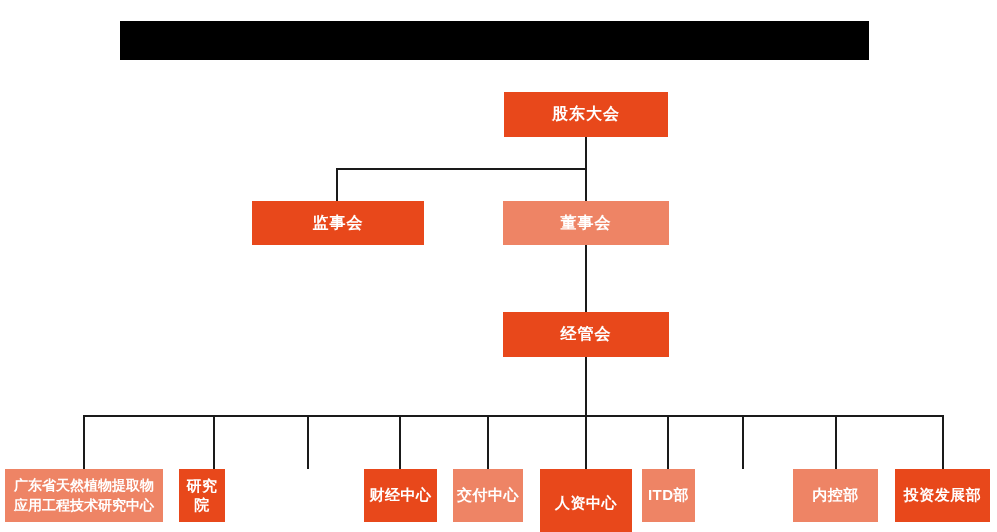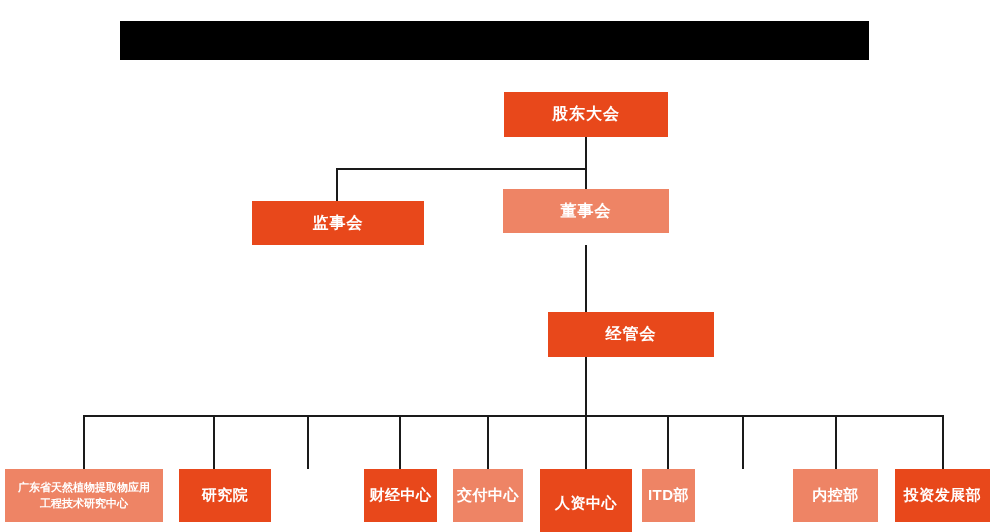--- a/index.html
+++ b/index.html
@@ -26,21 +26,21 @@
     color:var(--nodetext);
     font-weight:bold;
     text-align:center;
     box-sizing:border-box;
     letter-spacing:1px;
   }
   .primary{background:var(--primary);}
   .secondary{background:var(--secondary);}
   .lv-top{font-size:16px;}
   .lv-bottom{font-size:15px;letter-spacing:0.5px;}
-  .small-text{font-size:11px;line-height:1.4;letter-spacing:0;padding:0 8px;word-break:break-all;}
+  .small-text{font-size:14px;line-height:1.4;letter-spacing:0;padding:0 8px;word-break:break-all;}
   .line{position:absolute;background:var(--line);}
 </style>
 </head>
 <body>
 
 <div class="canvas">
 
   <div class="redacted-bar"></div>
 
   <div class="line" style="left:585px;top:137px;width:2px;height:64px;"></div>
@@ -55,26 +55,26 @@
   <div class="line" style="left:399px;top:415px;width:2px;height:54px;"></div>
   <div class="line" style="left:487px;top:415px;width:2px;height:54px;"></div>
   <div class="line" style="left:667px;top:415px;width:2px;height:54px;"></div>
   <div class="line" style="left:742px;top:415px;width:2px;height:54px;"></div>
   <div class="line" style="left:835px;top:415px;width:2px;height:54px;"></div>
   <div class="line" style="left:942px;top:415px;width:2px;height:54px;"></div>
 
   <div class="node primary lv-top" style="left:504px;top:92px;width:164px;height:45px;">股东大会</div>
 
   <div class="node primary lv-top" style="left:252px;top:201px;width:172px;height:44px;">监事会</div>
-  <div class="node secondary lv-top" style="left:503px;top:189px;width:166px;height:44px;">董事会</div>
+  <div class="node secondary lv-top" style="left:503px;top:201px;width:166px;height:44px;">董事会</div>
 
-  <div class="node primary lv-top" style="left:503px;top:312px;width:166px;height:45px;margin-left:45px;">经管会</div>
+  <div class="node primary lv-top" style="left:503px;top:312px;width:166px;height:45px;">经管会</div>
 
   <div class="node secondary lv-bottom small-text" style="left:5px;top:469px;width:158px;height:53px;">广东省天然植物提取物应用工程技术研究中心</div>
-  <div class="node primary lv-bottom" style="left:179px;top:469px;width:92px;height:53px;">研究院</div>
+  <div class="node primary lv-bottom" style="left:179px;top:469px;width:46px;height:53px;">研究院</div>
   <div class="node primary lv-bottom" style="left:364px;top:469px;width:73px;height:53px;">财经中心</div>
   <div class="node secondary lv-bottom" style="left:453px;top:469px;width:70px;height:53px;">交付中心</div>
   <div class="node primary lv-bottom" style="left:540px;top:469px;width:92px;height:69px;">人资中心</div>
   <div class="node secondary lv-bottom" style="left:642px;top:469px;width:53px;height:53px;">ITD部</div>
   <div class="node secondary lv-bottom" style="left:793px;top:469px;width:85px;height:53px;">内控部</div>
   <div class="node primary lv-bottom" style="left:895px;top:469px;width:95px;height:53px;">投资发展部</div>
 
 </div>
 
 </body></html>

